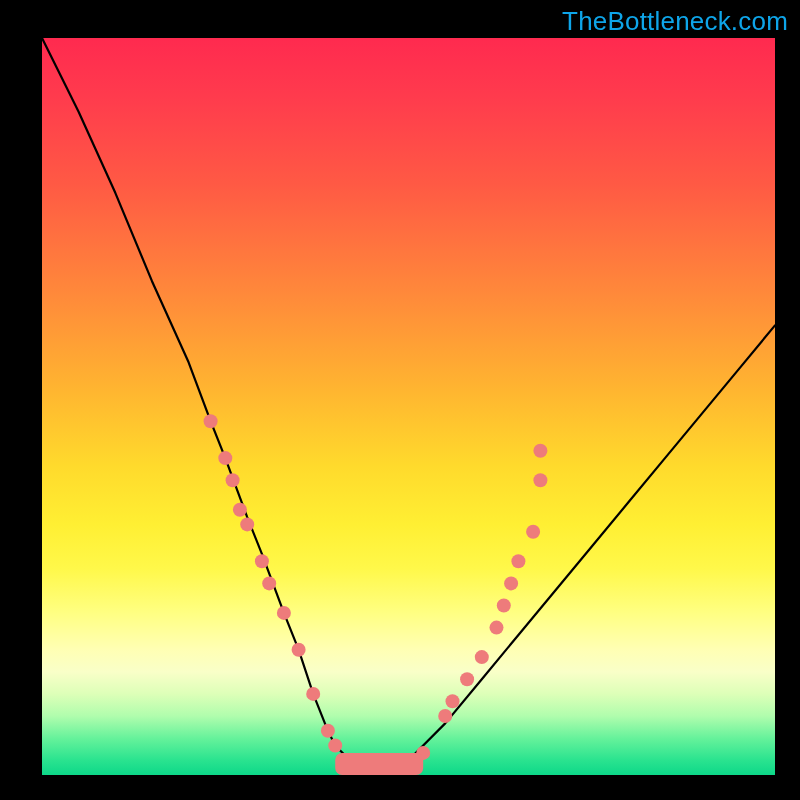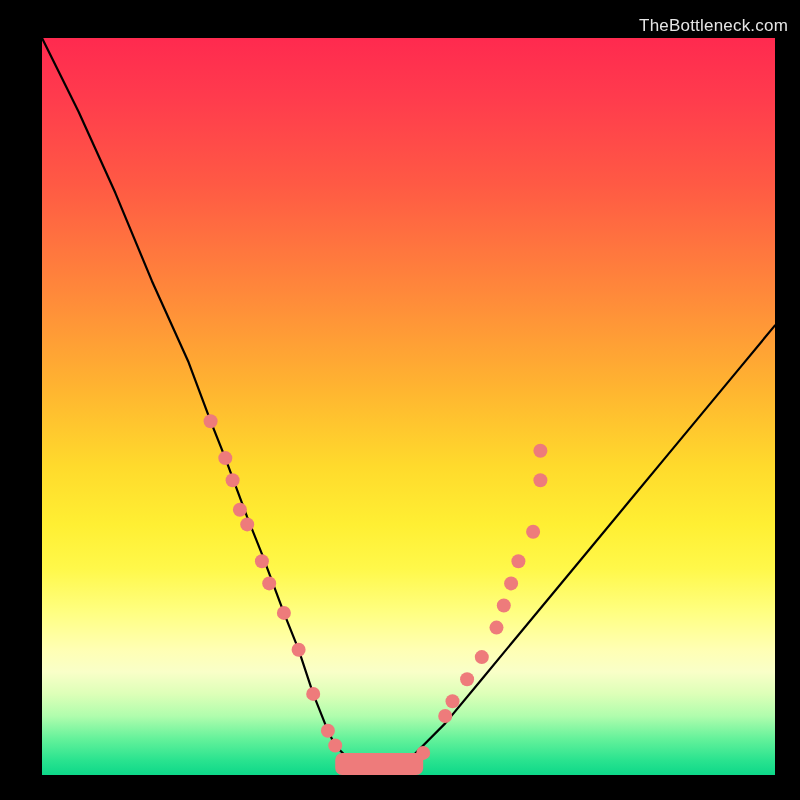--- a/index.html
+++ b/index.html
@@ -41,24 +41,24 @@
       #f9ffc8 86%,
       #ddffb8 89%,
       #b0fdad 92%,
       #66f29b 95%,
       #2ae38f 98%,
       #0dd889 100%
     );
   }
   .watermark {
     position: absolute;
-    top: 16px;
+    top: 6px;
     right: 12px;
-    color: #e5e5e5;
-    font-size: 17px;
+    color: #0ea5e9;
+    font-size: 26px;
     font-weight: 500;
     letter-spacing: 0.2px;
     user-select: none;
     pointer-events: none;
   }
   svg.curve {
     position: absolute;
     left: 0;
     top: 0;
     width: 733px;

